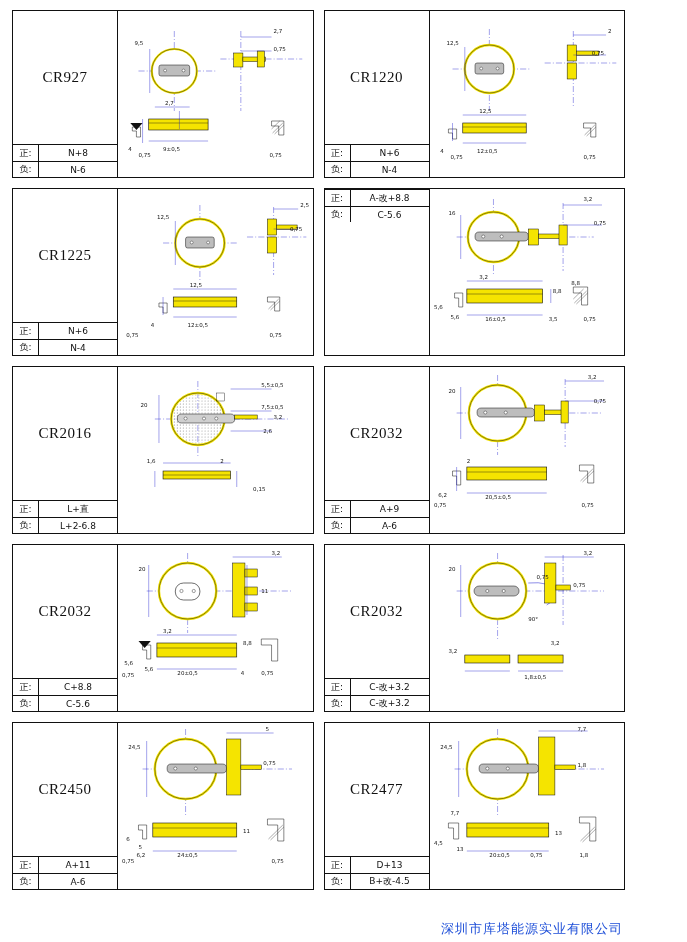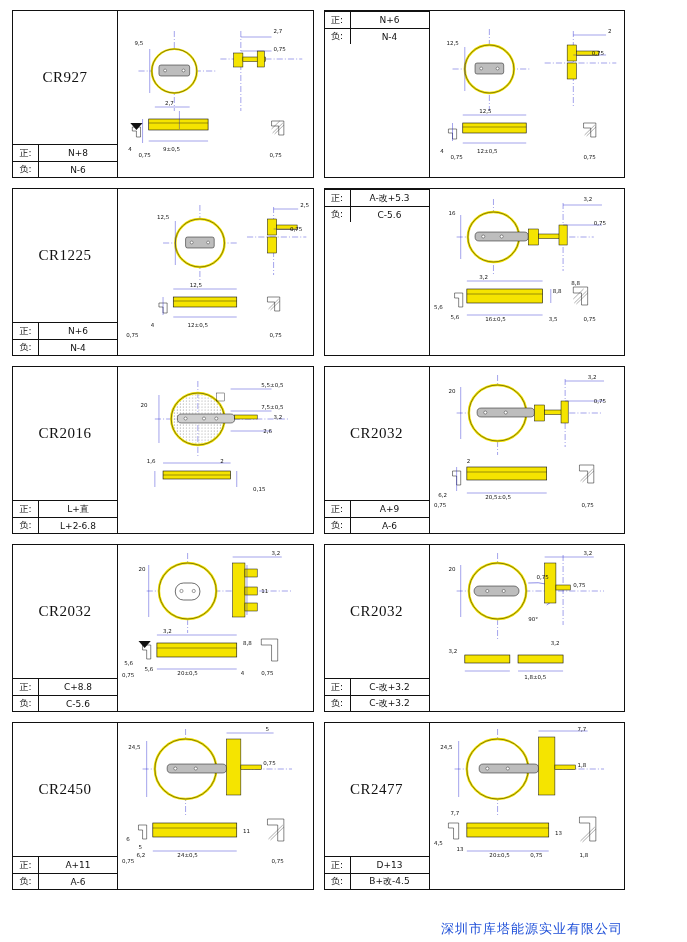--- a/index.html
+++ b/index.html
@@ -169,20 +169,21 @@
             <text x="20" y="146">0,75</text>
             <text x="44" y="140">9±0,5</text>
             <text x="148" y="146">0,75</text>
           </g>
         </svg>
       </div>
     </div>
 
     <div class="cell">
       <div class="info">
+        <div class="info-title">CR1220</div>
         <div class="info-rows">
           <div class="info-row">
             <div class="info-lbl">正:</div>
             <div class="info-val">N+6</div>
           </div>
           <div class="info-row">
             <div class="info-lbl">负:</div>
             <div class="info-val">N-4</div>
           </div>
         </div>
@@ -293,21 +294,21 @@
           </g>
         </svg>
       </div>
     </div>
 
     <div class="cell">
       <div class="info">
         <div class="info-rows">
           <div class="info-row">
             <div class="info-lbl">正:</div>
-            <div class="info-val">A-改+5.3</div>
+            <div class="info-val">A-改+8.8</div>
           </div>
           <div class="info-row">
             <div class="info-lbl">负:</div>
             <div class="info-val">C-5.6</div>
           </div>
         </div>
       </div>
       <div class="draw">
         <svg viewBox="0 0 190 166" preserveAspectRatio="none">
           <g stroke="#1b1bd0" stroke-width="0.4" fill="none" stroke-dasharray="6 2 1 2">

